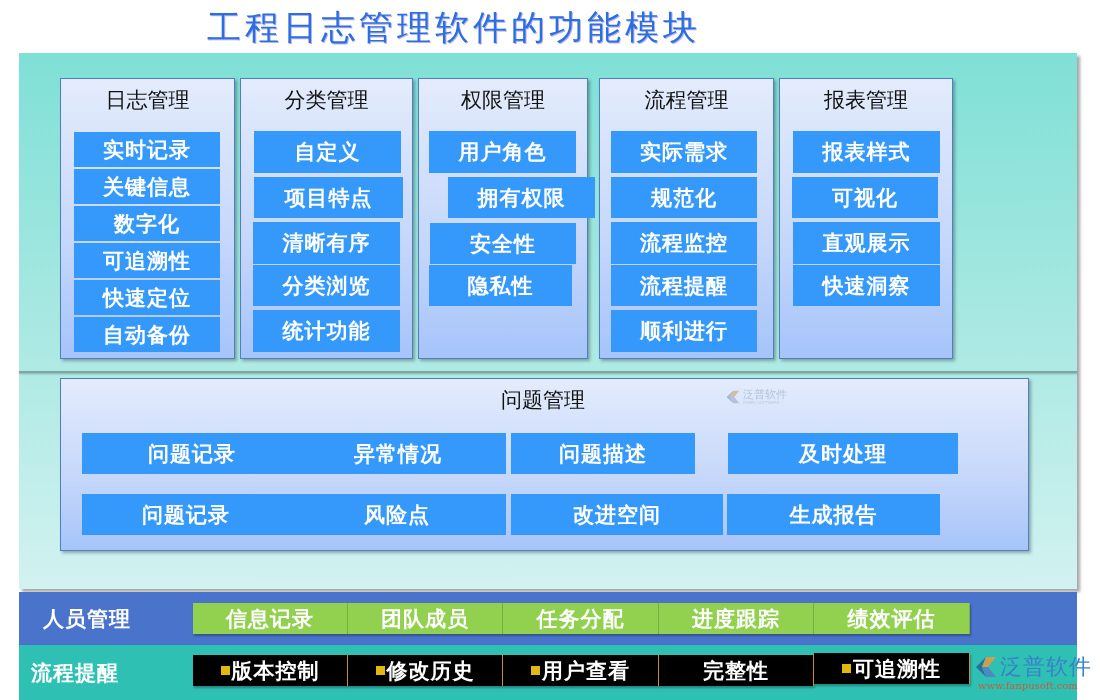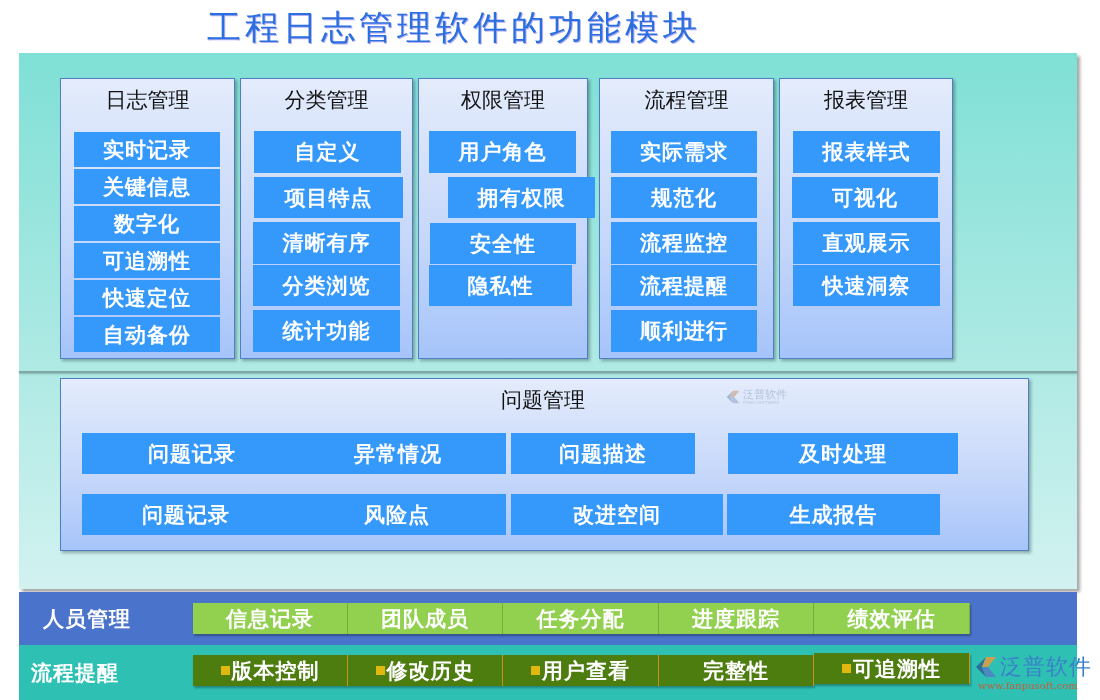--- a/index.html
+++ b/index.html
@@ -69,21 +69,21 @@
   .band-label {
     position: absolute; top: 0; height: 100%; display: flex; align-items: center;
     font-size: 21px; font-weight: bold; color: #ffffff; letter-spacing: 1px;
   }
   .chip {
     position: absolute; height: 31px; display: flex; align-items: center; justify-content: center;
     font-size: 21px; font-weight: bold; color: #fff; letter-spacing: 1px;
     box-shadow: 1px 2px 2px rgba(0,0,0,0.3);
   }
   .chip.green { background: #92d050; border-right: 1px solid #7ab040; }
-  .chip.gold { background: #4d7c0f; border-right: 1px solid #c8951e; }
+  .chip.gold { background: #000000; border-right: 1px solid #c8951e; }
   .chip .bullet { width: 9px; height: 9px; background: #e0b810; margin-right: 2px; display: inline-block; }
 
   .brand {
     position: absolute; left: 970px; top: 652px; width: 130px; height: 46px;
   }
   .brand-logo { position: absolute; left: 4px; top: 4px; width: 24px; height: 22px; }
   .brand-name {
     position: absolute; left: 30px; top: 0px; font-size: 22px; color: #3a80c8;
     font-family: "DejaVu Sans", sans-serif; line-height: 30px; letter-spacing: 1px;
   }

